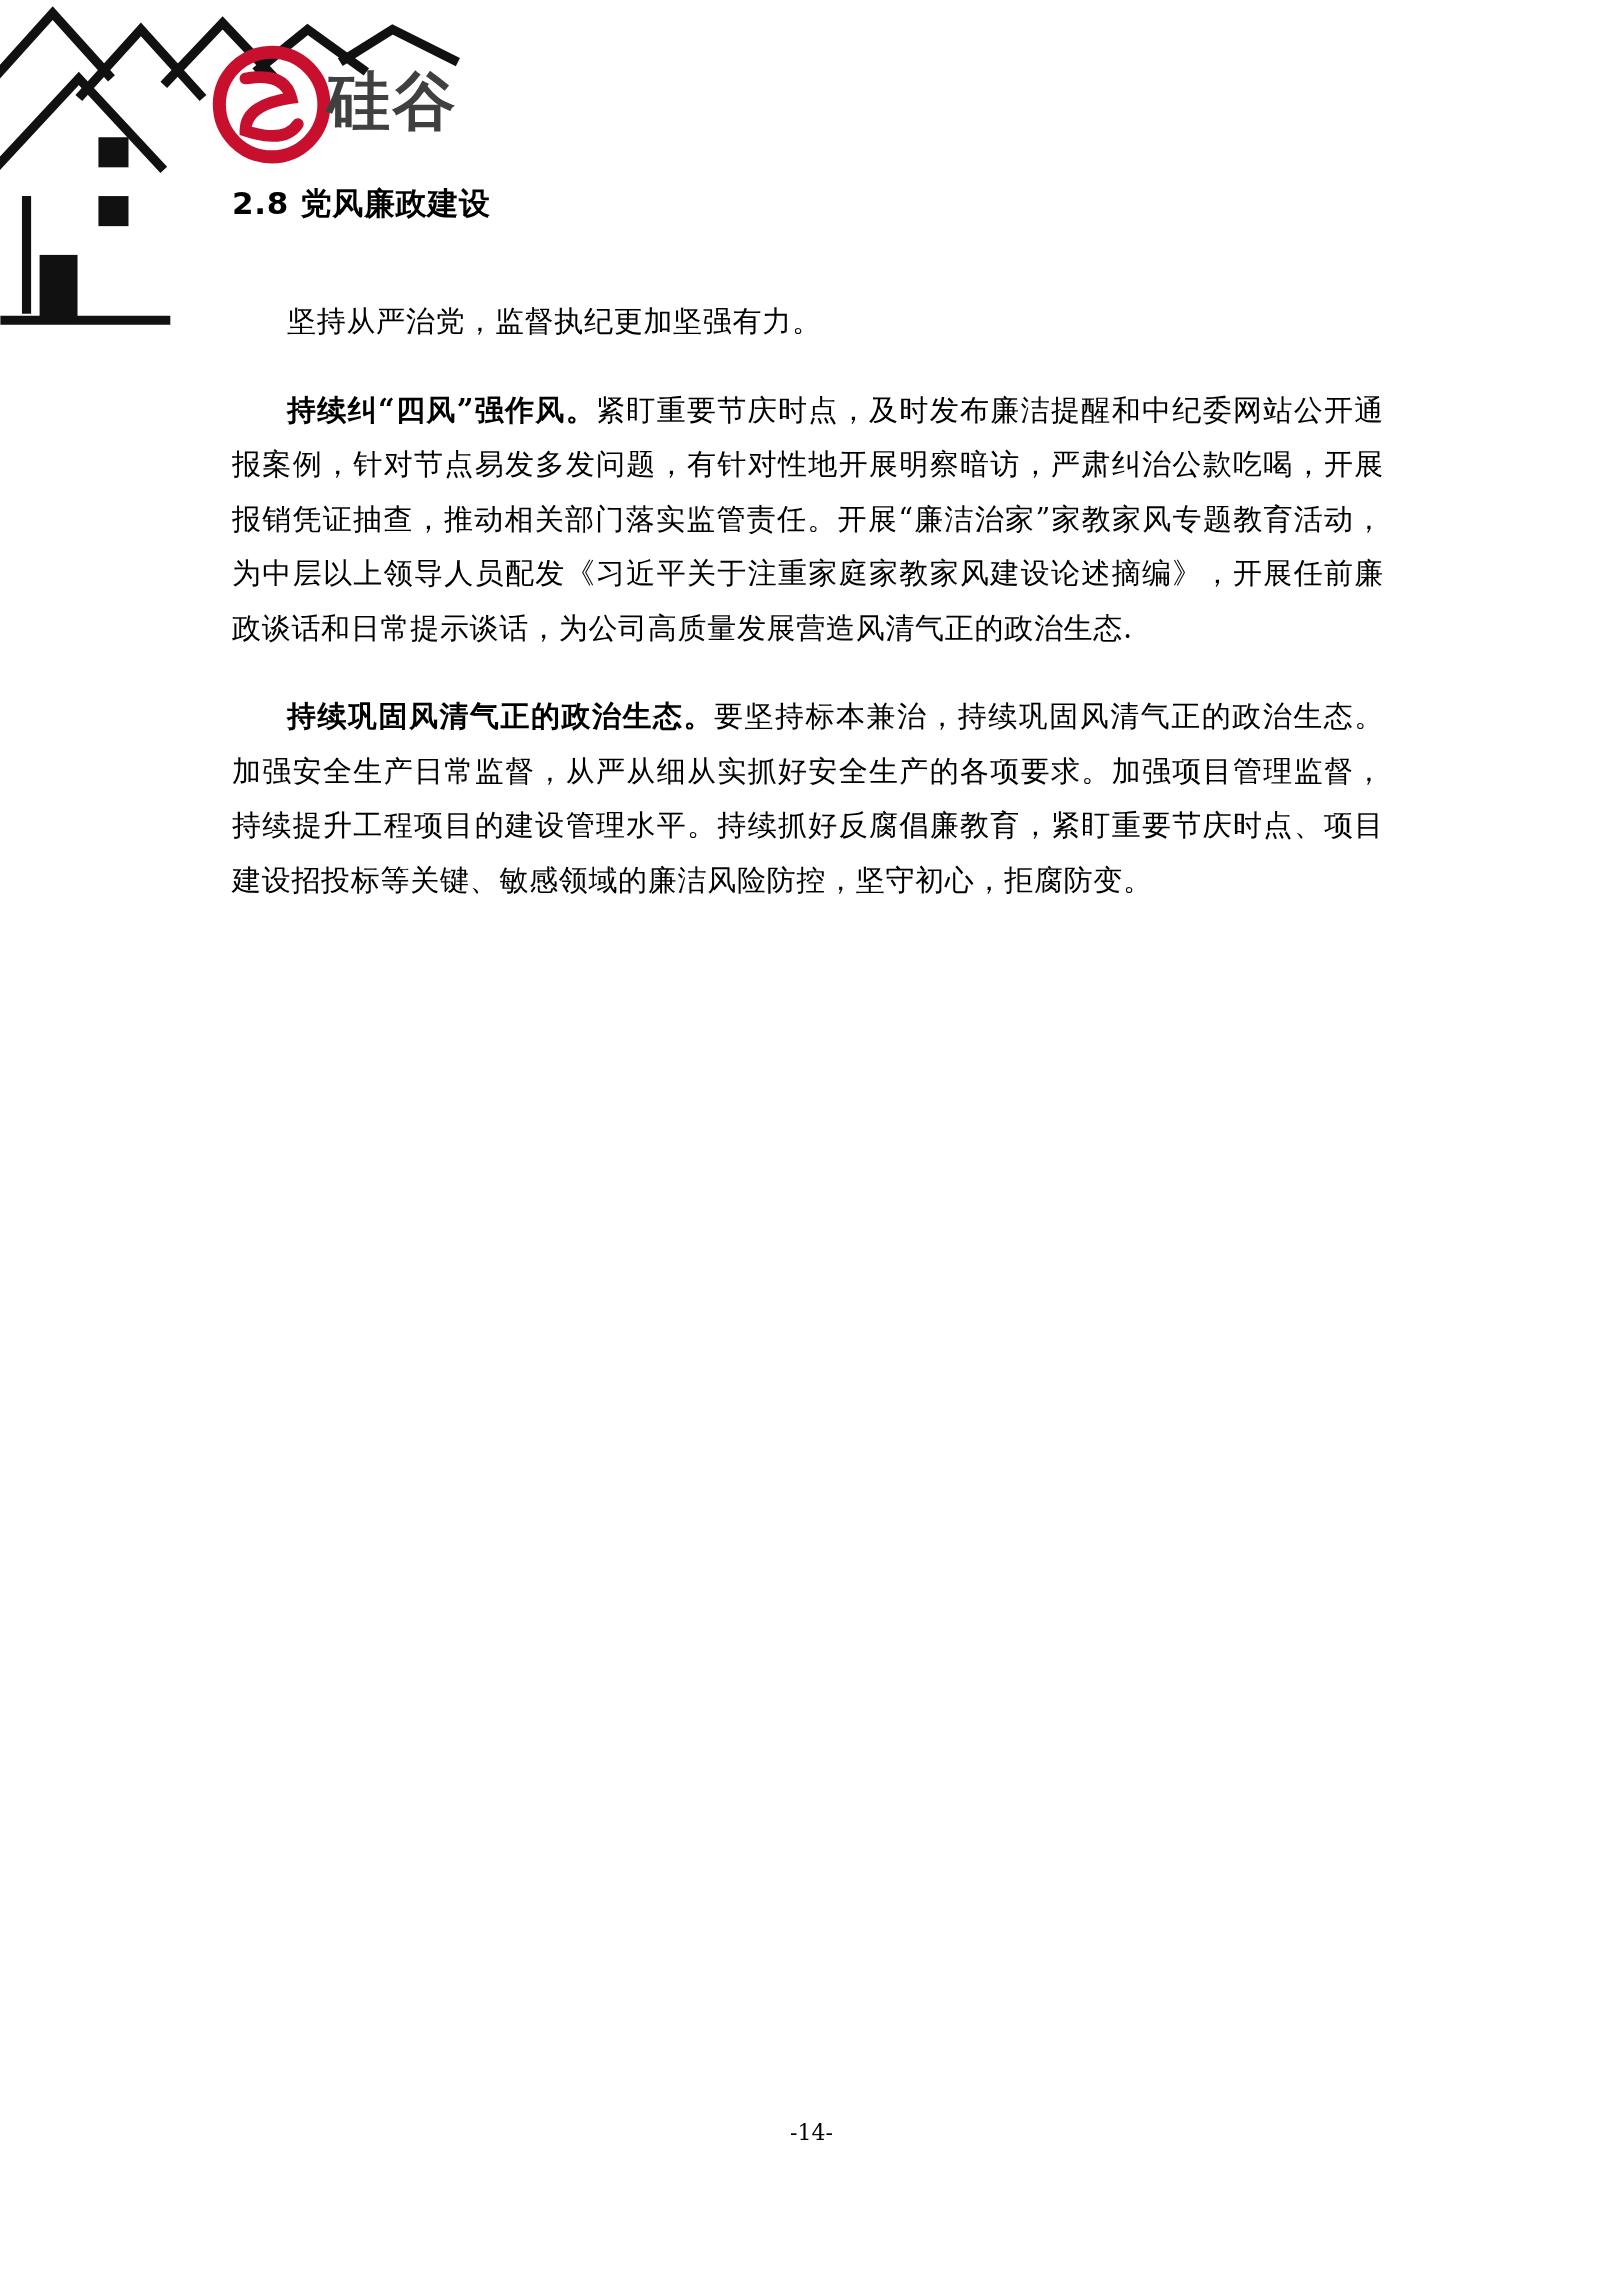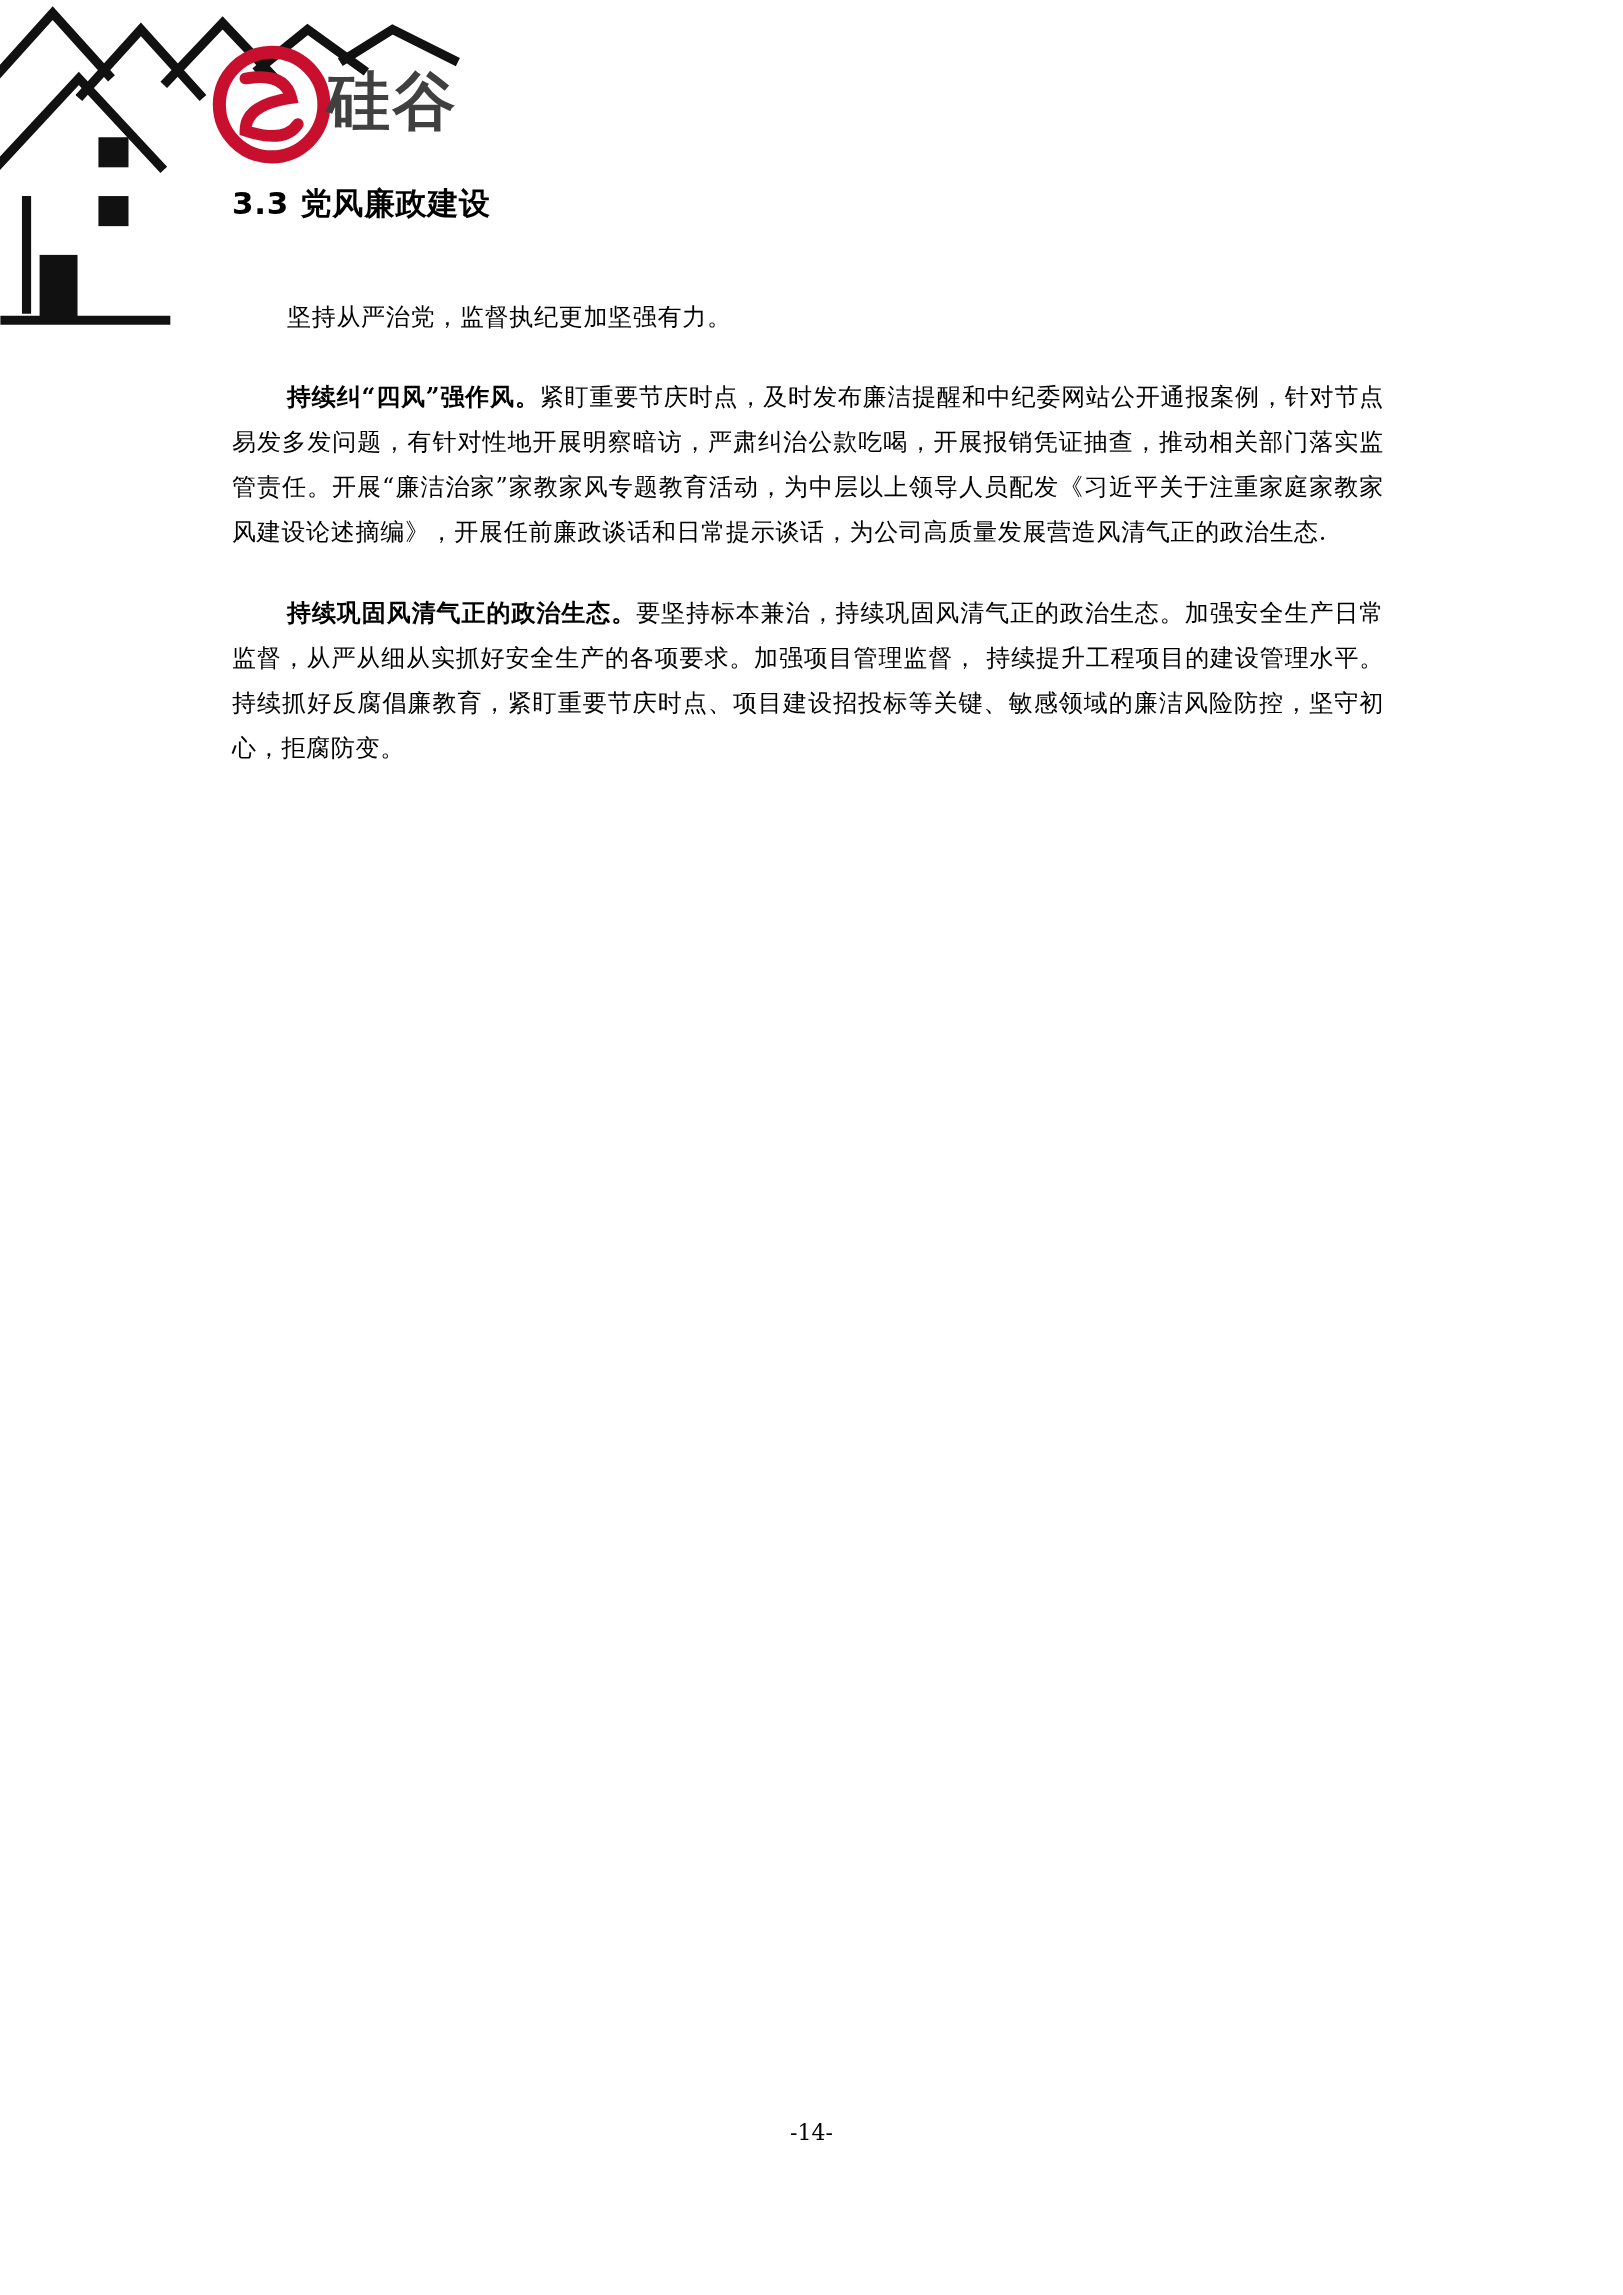--- a/index.html
+++ b/index.html
@@ -60,21 +60,21 @@
 
   .content {
     position: absolute;
     left: 232px;
     top: 294px;
     width: 1152px;
   }
 
   p.para {
     margin: 0 0 34px 0;
-    font-size: 24px;
+    font-size: 29px;
     line-height: 1.88;
     text-align: justify;
     text-indent: 55px;
     letter-spacing: 0.7px;
   }
   p.para:last-child {
     margin-bottom: 0;
   }
   .lead {
     font-weight: bold;
@@ -113,21 +113,21 @@
         <rect x="60" y="390" width="58" height="100"></rect>
       </g>
       <g>
         <circle cx="415" cy="160" r="80" fill="none" stroke="#c8102e" stroke-width="20"></circle>
         <path d="M375 120 q60 -10 70 30 q-70 10 -70 50 q60 20 80 -10" fill="none" stroke="#c8102e" stroke-width="18" stroke-linecap="round"></path>
       </g>
     </svg>
     <div class="logo-text">硅谷</div>
   </div>
 
-  <div class="section-heading">3.3  党风廉政建设</div>
+  <div class="section-heading">2.8  党风廉政建设</div>
 
   <div class="content">
     <p class="para">
       <span class="lead"></span><span>坚持从严治党，监督执纪更加坚强有力。</span>
     </p>
     <p class="para">
       <span class="lead">持续纠“四风”强作风。</span><span>紧盯重要节庆时点，及时发布廉洁提醒和中纪委网站公开通报案例，针对节点易发多发问题，有针对性地开展明察暗访，严肃纠治公款吃喝，开展报销凭证抽查，推动相关部门落实监管责任。开展“廉洁治家”家教家风专题教育活动，为中层以上领导人员配发《习近平关于注重家庭家教家风建设论述摘编》，开展任前廉政谈话和日常提示谈话，为公司高质量发展营造风清气正的政治生态.</span>
     </p>
     <p class="para">
       <span class="lead">持续巩固风清气正的政治生态。</span><span>要坚持标本兼治，持续巩固风清气正的政治生态。加强安全生产日常监督，从严从细从实抓好安全生产的各项要求。加强项目管理监督， 持续提升工程项目的建设管理水平。持续抓好反腐倡廉教育，紧盯重要节庆时点、项目建设招投标等关键、敏感领域的廉洁风险防控，坚守初心，拒腐防变。</span>

